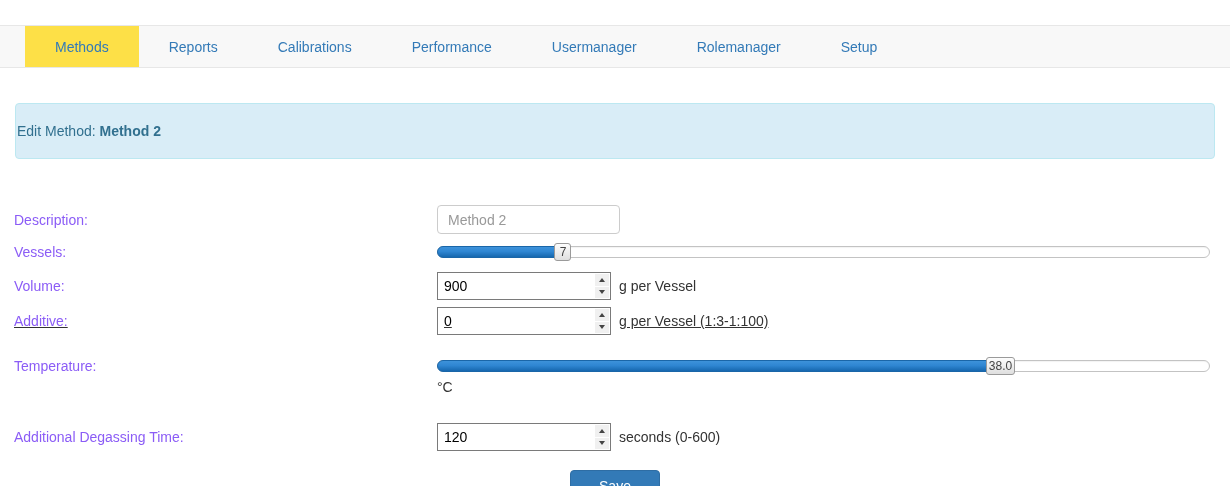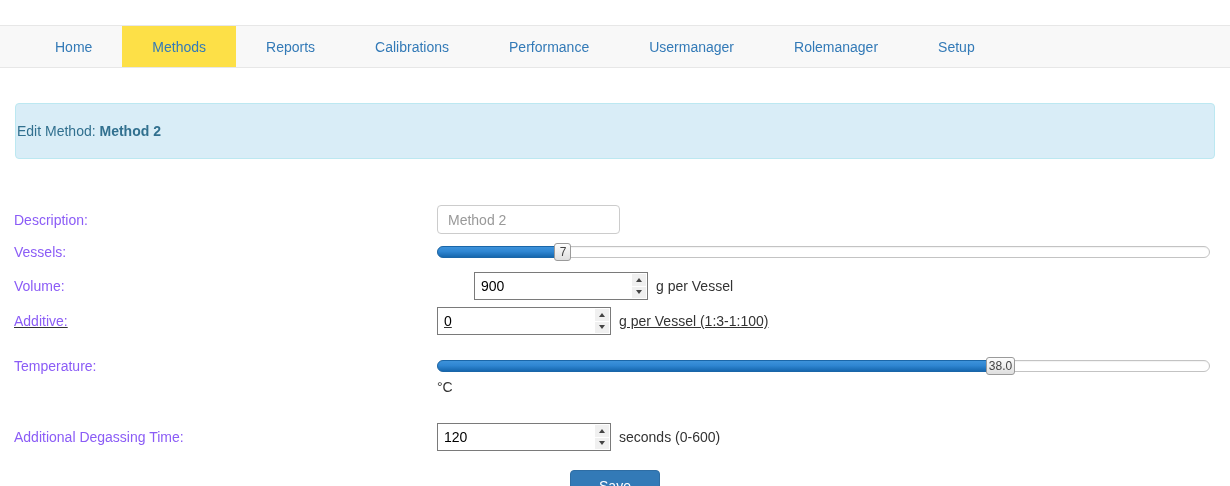--- a/index.html
+++ b/index.html
@@ -48,21 +48,21 @@
   .form { margin:46px 14px 0 14px; }
   .row {
     display:grid;
     grid-template-columns:423px 1fr;
     align-items:center;
   }
   .row .label { color:#8b5cf6; }
 
   .row-desc   { margin-bottom:9px;  }
   .row-vessel { margin-bottom:11px; }
-  .row-volume { margin-bottom:7px;gap:37px;  }
+  .row-volume { margin-bottom:7px;  }
   .row-addit  { margin-bottom:22px;text-decoration:underline; }
   .row-temp   { margin-bottom:28px; align-items:start; }
   .row-degas  { margin-bottom:19px; }
 
   .desc-input {
     width:183px; height:29px;
     border:1px solid #ccc; border-radius:4px;
     padding:0 10px; color:#999;
     font-family:"Liberation Sans", sans-serif;
     font-size:14px; background:#fff; outline:none;
@@ -130,23 +130,20 @@
     color:#fff; font-size:14px;
     font-family:"Liberation Sans", sans-serif;
     cursor:pointer;
   }
 </style>
 </head>
 <body>
 
 <nav class="navbar">
   <ul>
-    <li>
-        <a>Home</a>
-      </li>
     <li class="active">
         <a>Methods</a>
       </li>
     <li>
         <a>Reports</a>
       </li>
     <li>
         <a>Calibrations</a>
       </li>
     <li>

